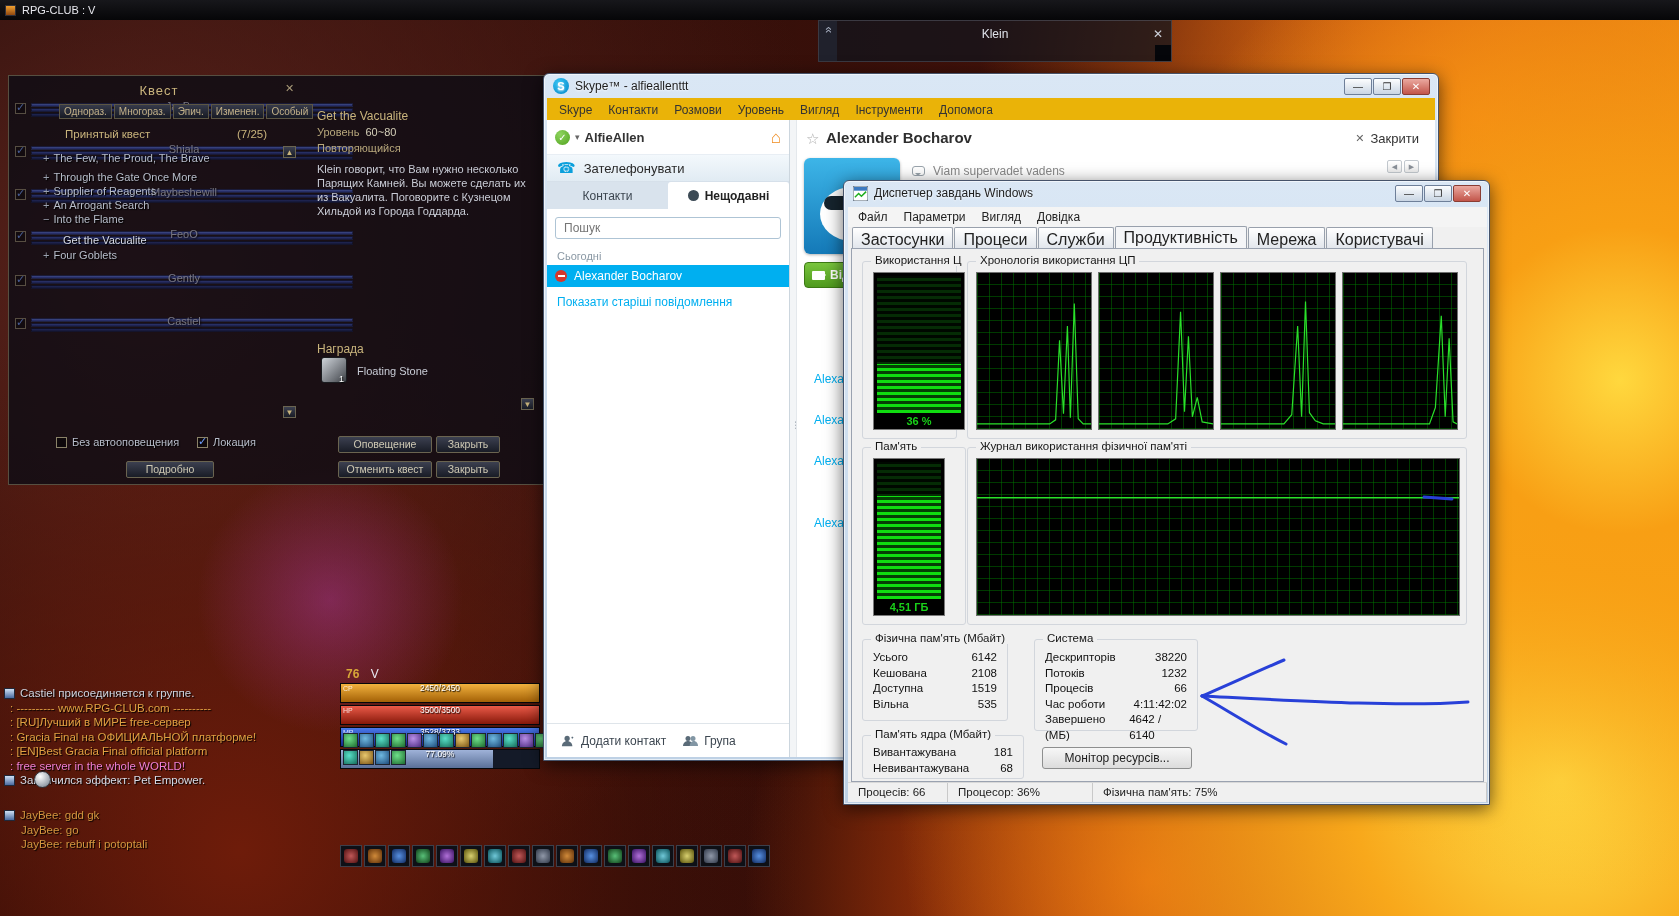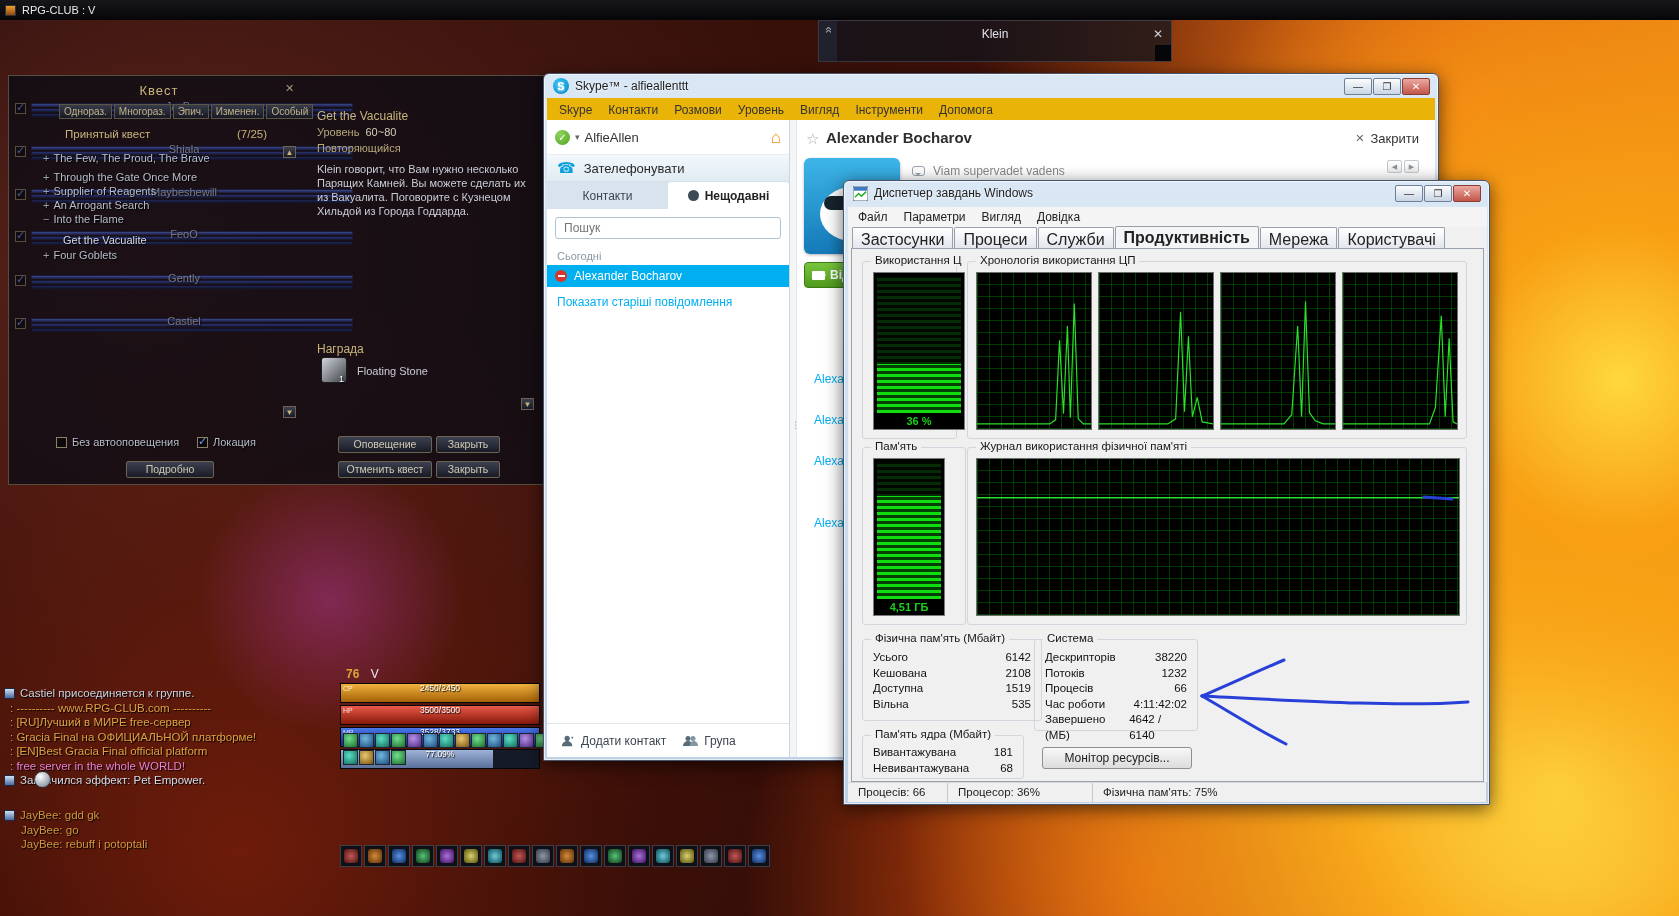--- a/index.html
+++ b/index.html
@@ -110,21 +110,21 @@
   .cam{width:13px;height:9px;background:#fff;border-radius:1px;position:relative}
   .cam::after{content:"";position:absolute;right:-4px;top:1px;border:3.5px solid transparent;border-left-color:#fff}
   .sk-name-link{position:absolute;left:24px;color:#00aff0;font-size:12px}
   
   #tm{left:843px;top:180px;width:647px;height:625px}
   #tm-body{position:absolute;left:4px;top:26px;width:639px;height:595px;background:#f0f0f0}
   .tm-menu{height:20px;display:flex;padding-left:2px;font-size:12px;color:#222;background:#f4f4f4}
   .tm-menu span{padding:3px 8px}
   .tm-tabs{height:21px;display:flex;padding-left:4px;position:relative;z-index:2}
   .tm-tab{font-size:16px;color:#222;background:linear-gradient(#fff,#e2e6ec);border:1px solid #98a0ac;border-bottom:none;border-radius:2px 2px 0 0;padding:3px 8px 0 8px;margin-right:1px}
-  .tm-tab.active{background:#f4f5f7;padding-top:2px;margin-top:-1px;font-weight:bold}
+  .tm-tab.active{background:#f4f5f7;padding-top:2px;margin-top:-1px;font-weight:normal}
   .tm-page{position:absolute;left:3px;top:41px;width:633px;height:534px;background:#f0f0f0;border:1px solid #9aa2b0}
   .gb{position:absolute;border:1px solid #d2d6dc;border-radius:3px}
   .gb-label{position:absolute;top:-8px;left:8px;background:#f0f0f0;padding:0 4px;font-size:11.5px;color:#161616;white-space:nowrap}
   .meter{position:absolute;background:#000;border:1px solid #7a7a7a;display:flex;flex-direction:column}
   .meter-area{flex:1;position:relative;margin:3px 3px 0 3px;background:repeating-linear-gradient(to top,#052c05 0 3px,#000800 3px 6px)}
   .meter-fill{position:absolute;left:0;right:0;bottom:0;background:repeating-linear-gradient(to top,#10dd10 0 3px,#053f05 3px 6px)}
   .meter-text{height:16px;text-align:center;color:#19cf19;font-size:11px;font-weight:bold;line-height:16px}
   .graph{position:absolute;background-color:#000;border:1px solid #6e6e6e;
     background-image:repeating-linear-gradient(90deg,rgba(0,115,0,0.5) 0 1px,transparent 1px 12px),repeating-linear-gradient(0deg,rgba(0,115,0,0.5) 0 1px,transparent 1px 12px)}
   .graph svg{width:100%;height:100%;display:block}
@@ -325,21 +325,21 @@
         <span>Уровень</span>
         <span>Вигляд</span>
         <span>Інструменти</span>
         <span>Допомога</span>
       </div>
 
       <div id="sk-left">
         <div class="sk-user">
           <span class="st-on">✓</span>
           <span style="font-size:9px;color:#666">▾</span>
-          <span style="font-weight:normal;font-size:13px;color:#333">AlfieAllen</span>
+          <span style="font-weight:bold;font-size:13px;color:#333">AlfieAllen</span>
           <span class="sk-home">⌂</span>
         </div>
         <div class="sk-call">
           <span class="ph">☎</span>
           <span>Зателефонувати</span>
         </div>
         <div class="sk-tabs">
           <div class="sk-tab">
               <span>Контакти</span>
             </div>
@@ -496,21 +496,21 @@
 
         <div class="gb" style="left:115px;top:198px;width:500px;height:178px">
           <span class="gb-label">Журнал використання фізичної пам'яті</span>
           <div class="graph" style="left:8px;top:10px;width:484px;height:158px">
             <svg viewBox="0 0 484 153" preserveAspectRatio="none">
                 <polyline points="0,38 484,38" fill="none" stroke="#2ae02a" stroke-width="1.6"></polyline>
               </svg>
           </div>
         </div>
 
-        <div class="gb" style="left:10px;top:390px;width:180px;height:82px">
+        <div class="gb" style="left:10px;top:390px;width:146px;height:82px">
           <span class="gb-label">Фізична пам'ять (Мбайт)</span>
           <div style="margin-top:10px">
             <div class="rowkv">
                 <span>Усього</span>
                 <span>6142</span>
               </div>
             <div class="rowkv">
                 <span>Кешована</span>
                 <span>2108</span>
               </div>

